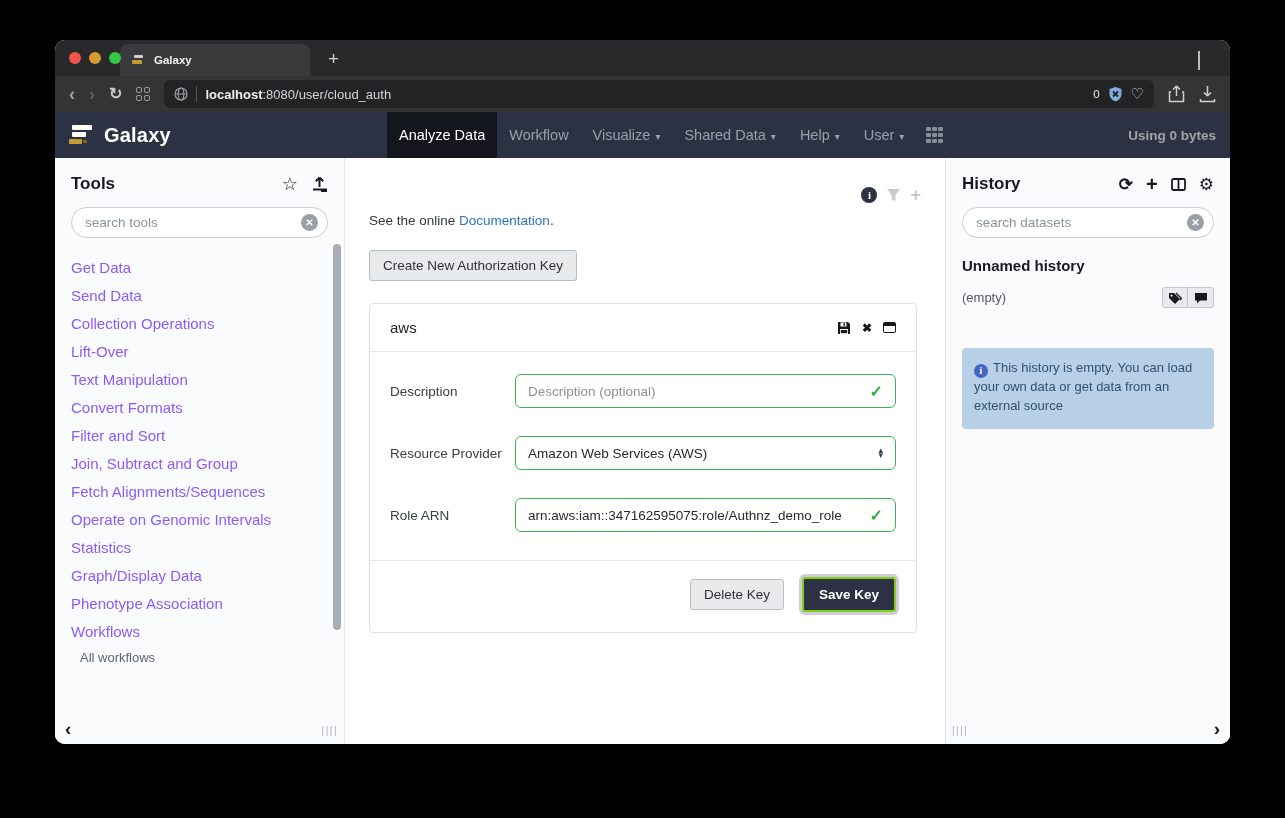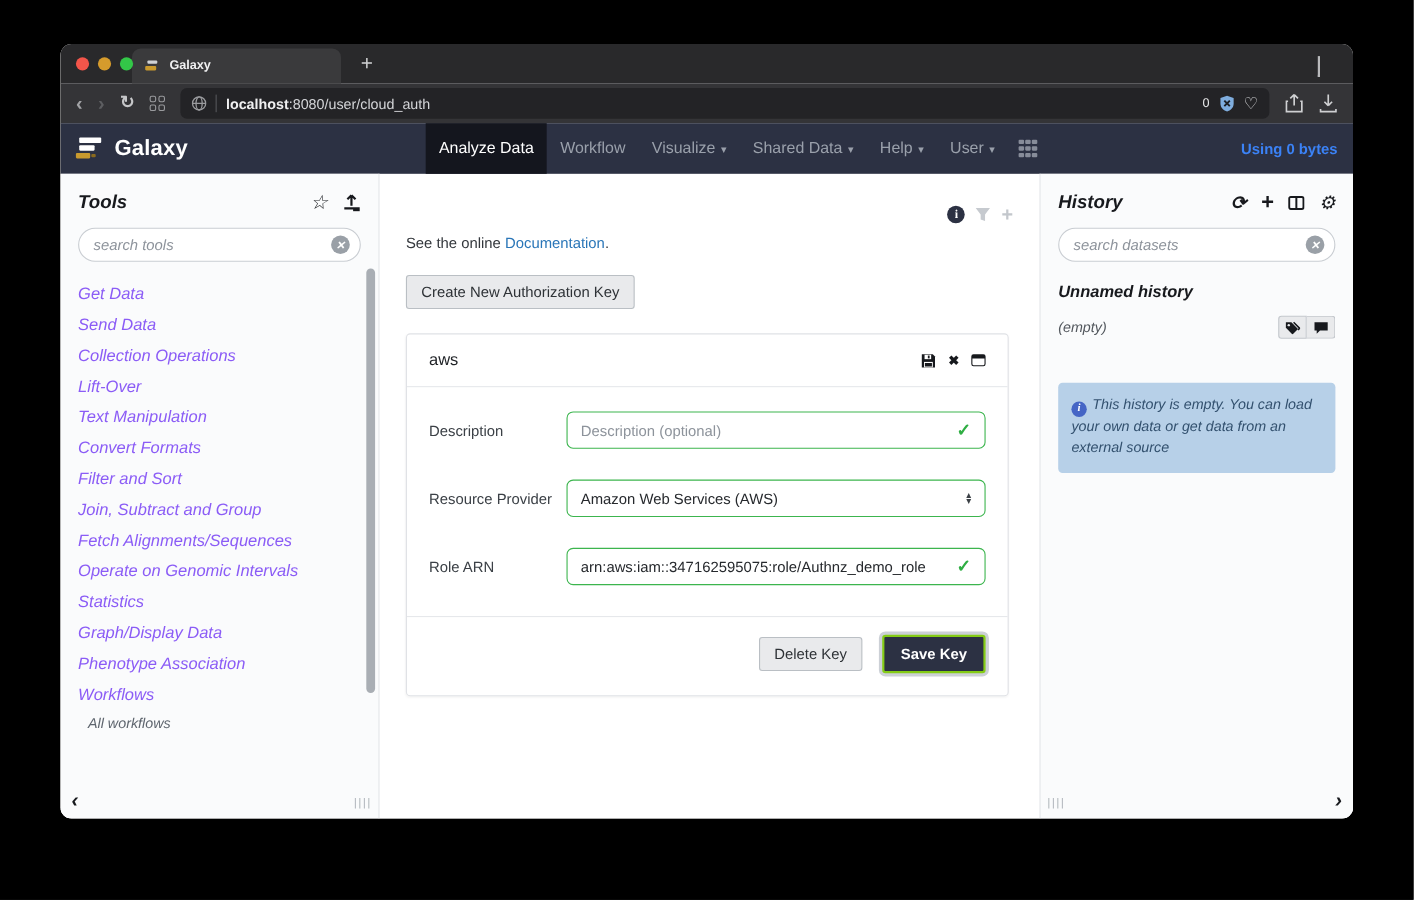--- a/index.html
+++ b/index.html
@@ -43,25 +43,25 @@
   .logo .b2{ position:absolute; top:9px; left:3px; width:14px; height:5px; background:#fff; border-radius:1px; }
   .logo .b3{ position:absolute; top:16px; left:0px; width:13px; height:5px; background:#c99a2e; border-radius:1px; }
   .logo .b4{ position:absolute; top:17px; left:14px; width:4px; height:3px; background:#8a6a1e; border-radius:1px; }
   .brand { color:#fff; font-size:20px; font-weight:bold; letter-spacing:0.2px; }
   .mast-nav { position:absolute; left:332px; top:0; height:46px; display:flex; align-items:stretch; }
   .mast-item { display:flex; align-items:center; padding:0 12px; color:#9aa0ab; font-size:14.5px; gap:5px; }
   .mast-item.active { background:#14161e; color:#fff; }
   .mast-caret { font-size:10px; margin-top:2px; }
   .grid9 { width:17px; height:17px; display:grid; grid-template-columns:repeat(3,4.5px); grid-template-rows:repeat(3,4.5px); gap:1.5px; margin:0 10px; align-self:center; }
   .grid9 span { background:#878c99; border-radius:1px; }
-  .usage { margin-left:auto; color:#3b82f6; font-size:13.5px; font-weight:bold; }
+  .usage { margin-left:auto; color:#a3a3a3; font-size:13.5px; font-weight:bold; }
 
   
   .content { display:flex; height:586px; background:#fff; }
-  .panel { width:290px; background:#fafbfc; position:relative; padding:16px 16px 0 16px; flex:0 0 auto;font-style:italic; }
+  .panel { width:290px; background:#fafbfc; position:relative; padding:16px 16px 0 16px; flex:0 0 auto; }
   .panel.left { border-right:1px solid #e4e6e9; }
   .panel.right { width:285px; border-left:1px solid #e4e6e9; }
   .panel-head { display:flex; align-items:center; }
   .panel-title { font-size:17px; font-weight:bold; color:#17191d; }
   .panel-icons { margin-left:auto; display:flex; align-items:center; gap:13px; color:#17191d; }
   .glyph-ic { font-size:16px; line-height:1; color:#17191d; }
   .searchpill { margin-top:13px; height:31px; background:#fff; border:1px solid #c9cdd2; border-radius:16px; display:flex; align-items:center; padding:0 9px 0 13px; }
   .searchpill .ph { color:#8d939b; font-size:13.5px; flex:1; }
   .clear-btn { width:17px; height:17px; border-radius:50%; background:#9aa0a7; color:#fff; font-size:10px; font-weight:bold; display:flex; align-items:center; justify-content:center; }
 

